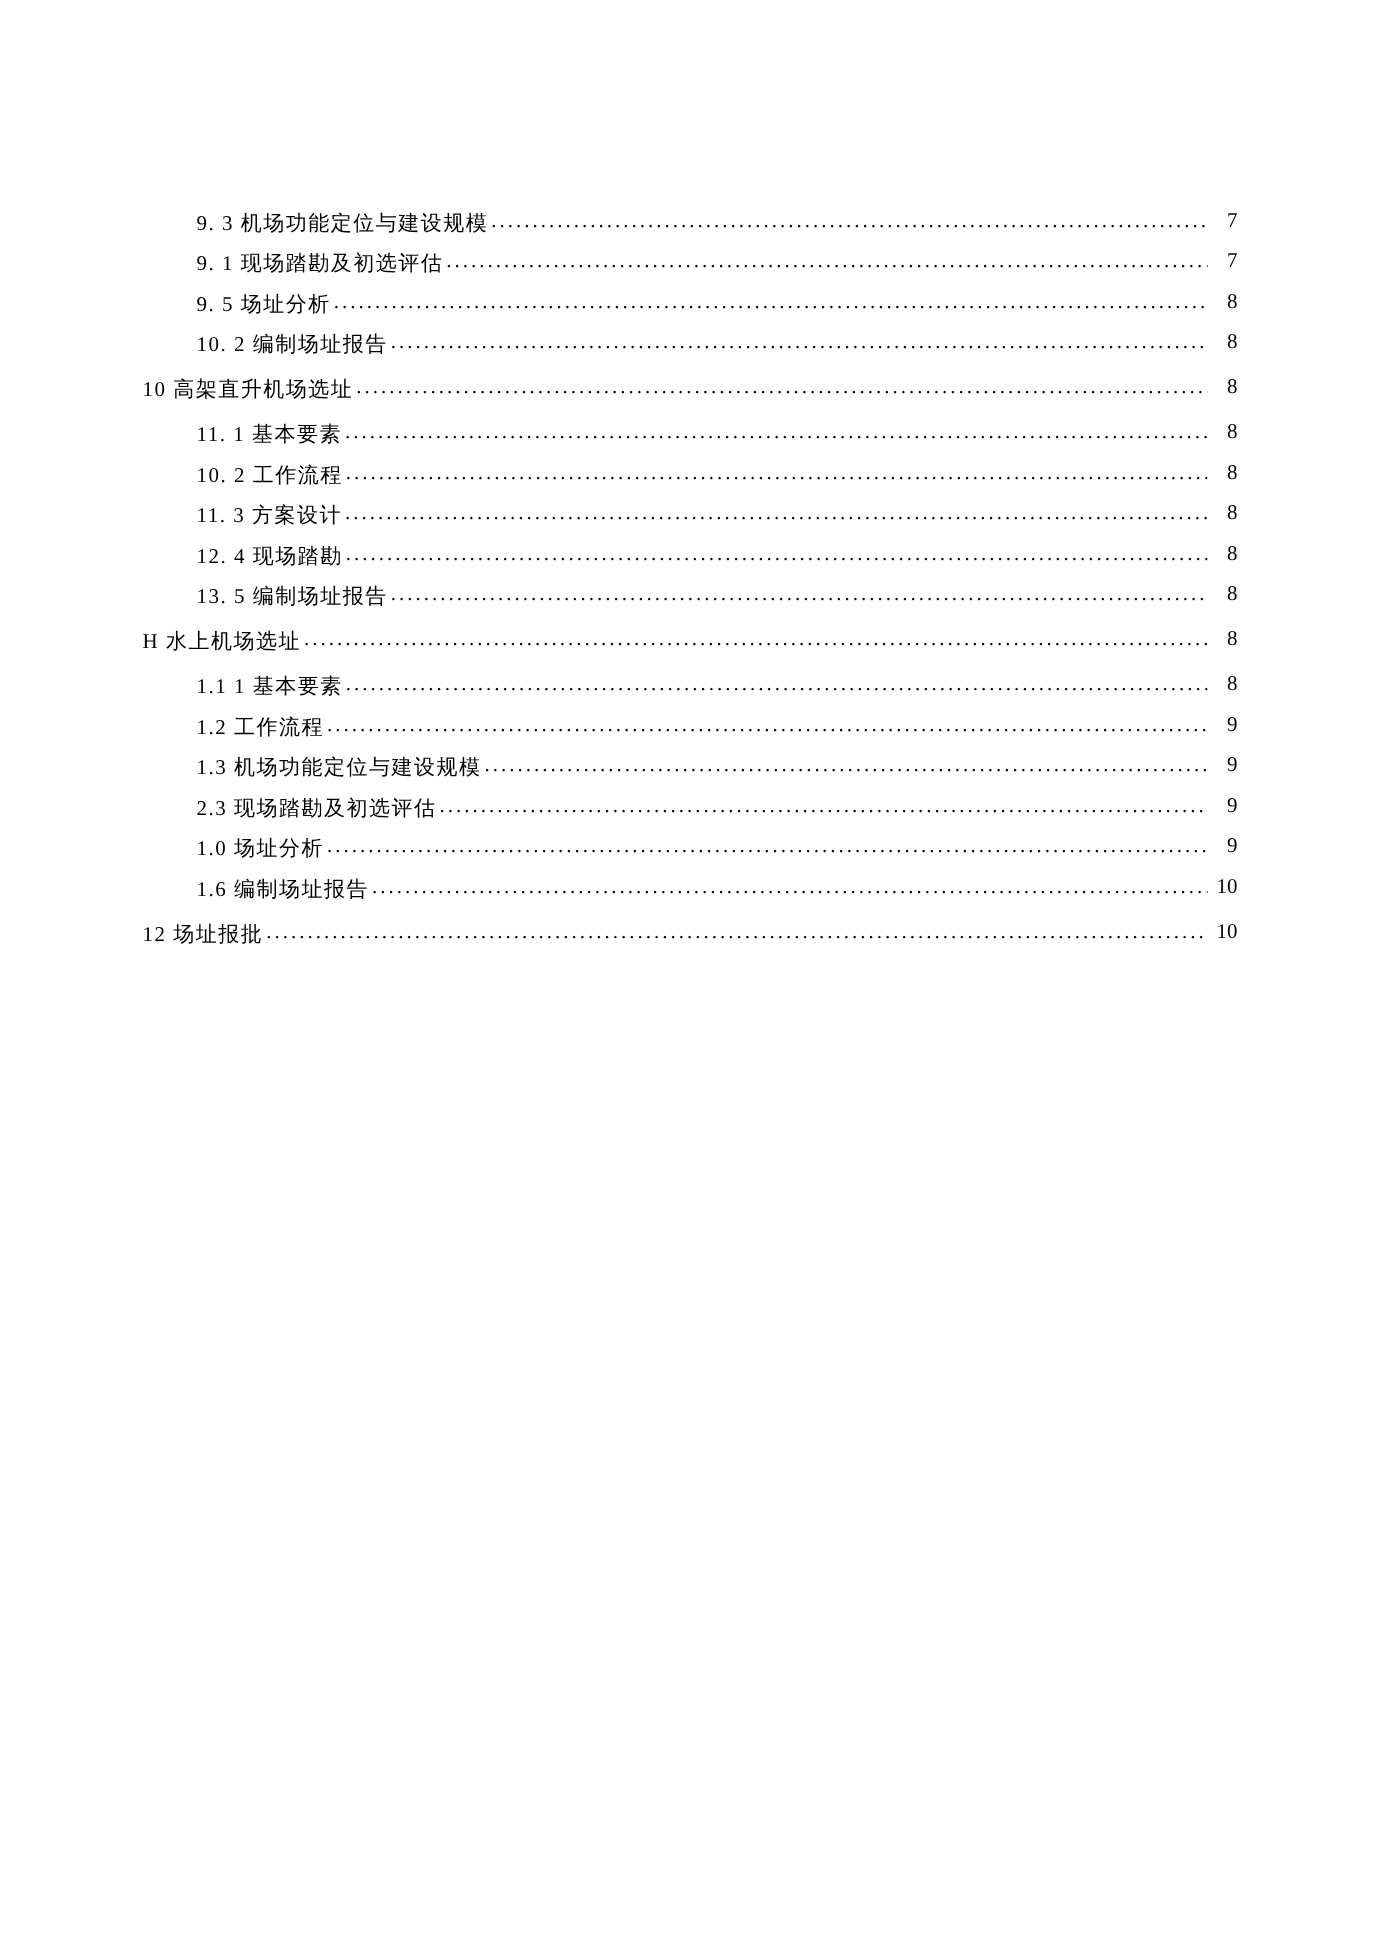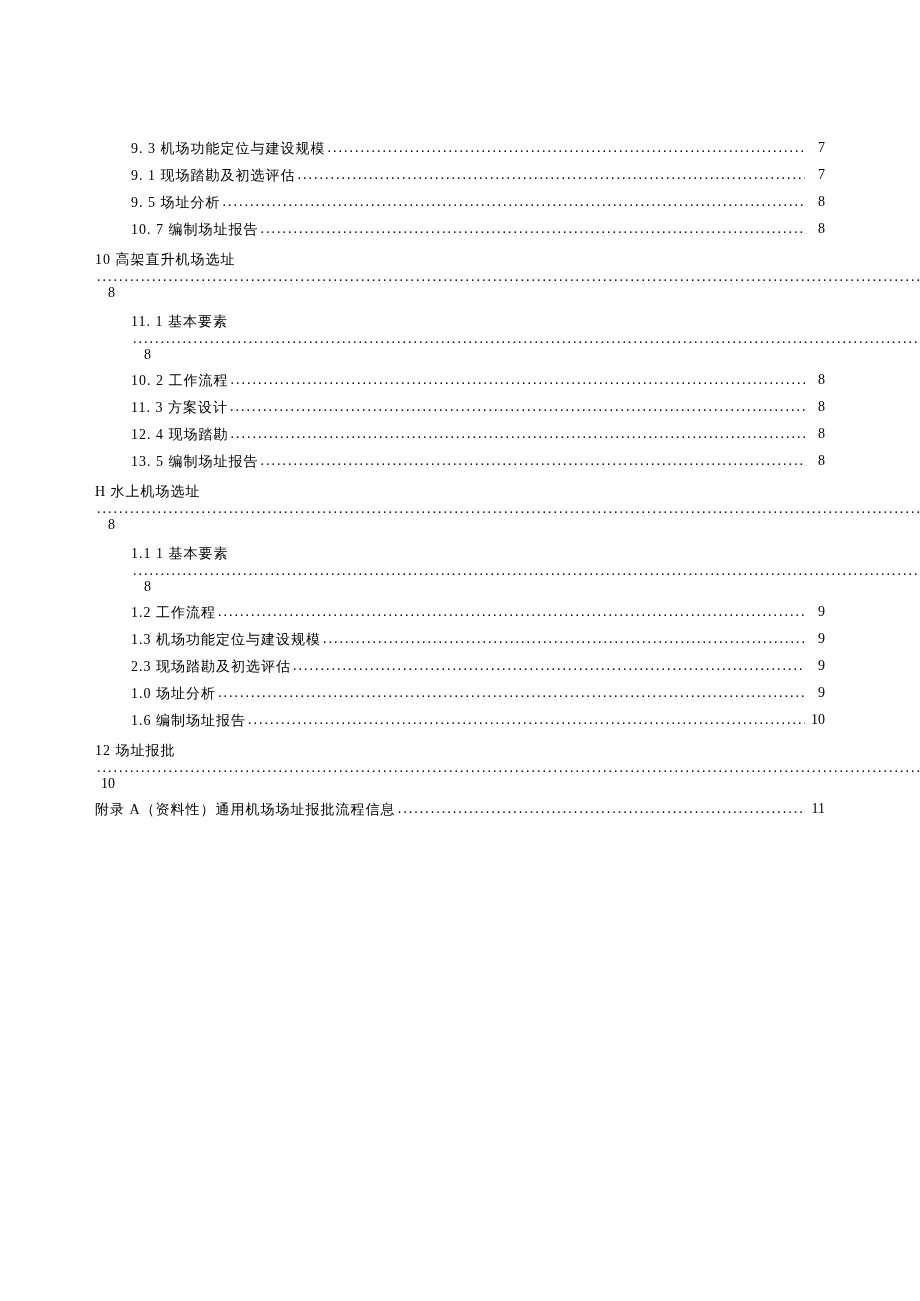--- a/index.html
+++ b/index.html
@@ -45,21 +45,20 @@
     .toc-dots::after {
       content: "........................................................................................................................................................................................................";
     }
     .toc-page {
       flex: 0 0 auto;
       text-align: right;
       min-width: 20px;
     }
     .section-gap {
       margin-top: 12px;
-      flex-direction: column;
     }
   </style>
 </head>
 <body>
 
 <div class="toc" id="toc-container">
     <div class="toc-line level2">
       <span class="toc-label">9.  3 机场功能定位与建设规模</span>
       <span class="toc-dots"></span>
       <span class="toc-page">7</span>
@@ -68,21 +67,21 @@
       <span class="toc-label">9.  1 现场踏勘及初选评估</span>
       <span class="toc-dots"></span>
       <span class="toc-page">7</span>
     </div>
     <div class="toc-line level2">
       <span class="toc-label">9.  5 场址分析</span>
       <span class="toc-dots"></span>
       <span class="toc-page">8</span>
     </div>
     <div class="toc-line level2">
-      <span class="toc-label">10. 7 编制场址报告</span>
+      <span class="toc-label">10. 2 编制场址报告</span>
       <span class="toc-dots"></span>
       <span class="toc-page">8</span>
     </div>
     <div class="toc-line level1 section-gap">
       <span class="toc-label">10 高架直升机场选址</span>
       <span class="toc-dots"></span>
       <span class="toc-page">8</span>
     </div>
     <div class="toc-line level2 section-gap">
       <span class="toc-label">11.  1 基本要素</span>
@@ -142,18 +141,13 @@
     <div class="toc-line level2">
       <span class="toc-label">1.6    编制场址报告</span>
       <span class="toc-dots"></span>
       <span class="toc-page">10</span>
     </div>
     <div class="toc-line level1 section-gap">
       <span class="toc-label">12 场址报批</span>
       <span class="toc-dots"></span>
       <span class="toc-page">10</span>
     </div>
-    <div class="toc-line level1">
-      <span class="toc-label">附录 A（资料性）通用机场场址报批流程信息</span>
-      <span class="toc-dots"></span>
-      <span class="toc-page">11</span>
-    </div>
   </div>
 
 </body></html>

